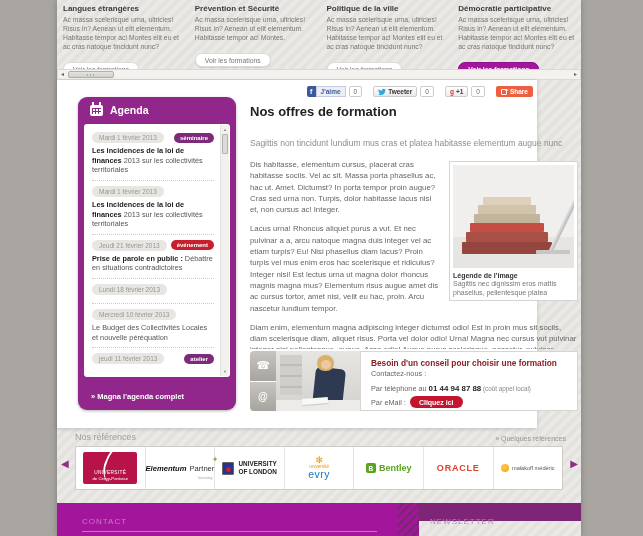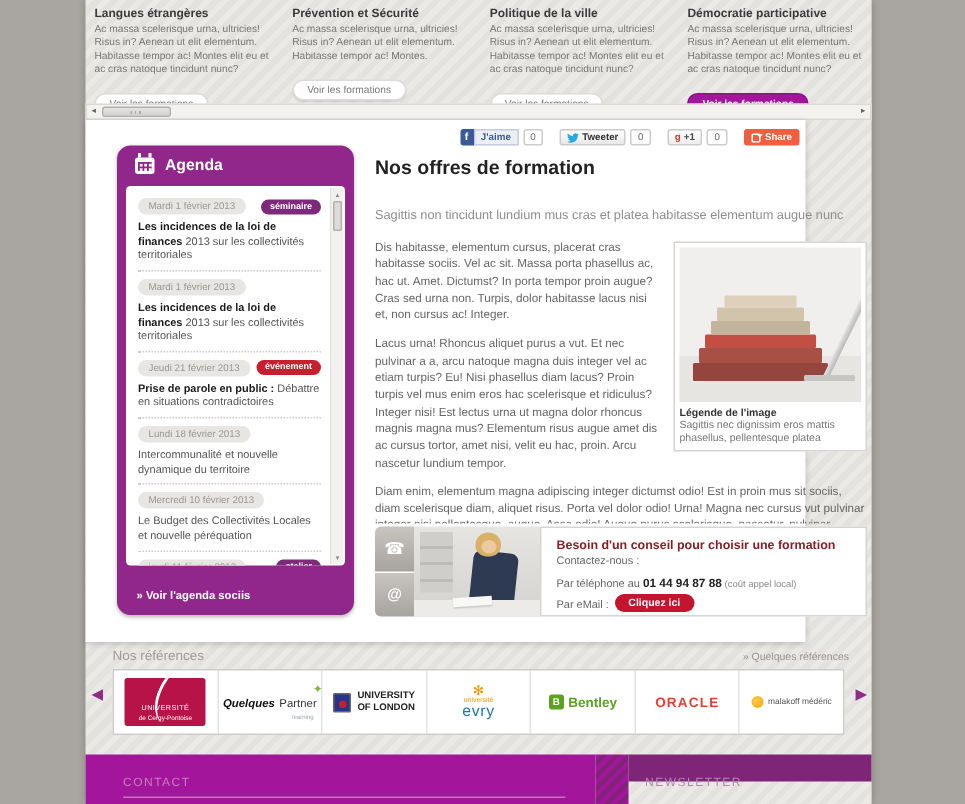--- a/index.html
+++ b/index.html
@@ -226,42 +226,41 @@
           <div class="ag-head">
             <span class="date-pill">Jeudi 21 février 2013</span>
             <span class="tag red">événement</span>
           </div>
           <div class="ag-title"><b>Prise de parole en public :</b><span> Débattre en situations contradictoires</span></div>
         </div>
         <div class="ag-item">
           <div class="ag-head">
             <span class="date-pill">Lundi 18 février 2013</span>
           </div>
-          <div class="ag-title"><b></b><span>Intercommunalité et nouvelle dynamique du territoire</span></div>
         </div>
         <div class="ag-item">
           <div class="ag-head">
             <span class="date-pill">Mercredi 10 février 2013</span>
           </div>
           <div class="ag-title"><b></b><span>Le Budget des Collectivités Locales et nouvelle péréquation</span></div>
         </div>
         <div class="ag-item" style="border-bottom:none">
           <div class="ag-head">
             <span class="date-pill">jeudi 11 février 2013</span>
             <span class="tag purple">atelier</span>
           </div>
 
         </div>
         <div class="vscroll">
           <span class="vs-arrow up">▲</span>
           <div class="vs-thumb"></div>
           <span class="vs-arrow down">▼</span>
         </div>
       </div>
-      <div class="agenda-foot">» Voir l'agenda sociis</div>
+      <div class="agenda-foot">» Magna l'agenda complet</div>
     </aside>
 
     <section class="article">
       <h1>Nos offres de formation</h1>
       <div class="subtitle">Sagittis non tincidunt lundium mus cras et platea habitasse elementum augue nunc</div>
       <div class="figure">
         <div class="fig-img">
           <div class="book bk1"></div>
           <div class="book bk2"></div>
           <div class="book bk3"></div>
@@ -311,21 +310,21 @@
   <div class="carousel">
     <div class="logo-cell">
       <div class="cergy">
         <span class="l1">UNIVERSITÉ</span>
         <span class="l2">de Cergy-Pontoise</span>
       </div>
     </div>
     <div class="logo-cell">
       <div class="ms">
         <span class="spark">✦</span>
-        <span class="m1">Quelques</span>
+        <span class="m1">Elementum</span>
         <span class="m2">Partner</span>
         <span class="sub">learning</span>
       </div>
     </div>
     <div class="logo-cell">
       <div class="uol">
         <span class="crest"></span>
         <span class="txt"><span>UNIVERSITY</span><br><span>OF LONDON</span></span>
       </div>
     </div>

